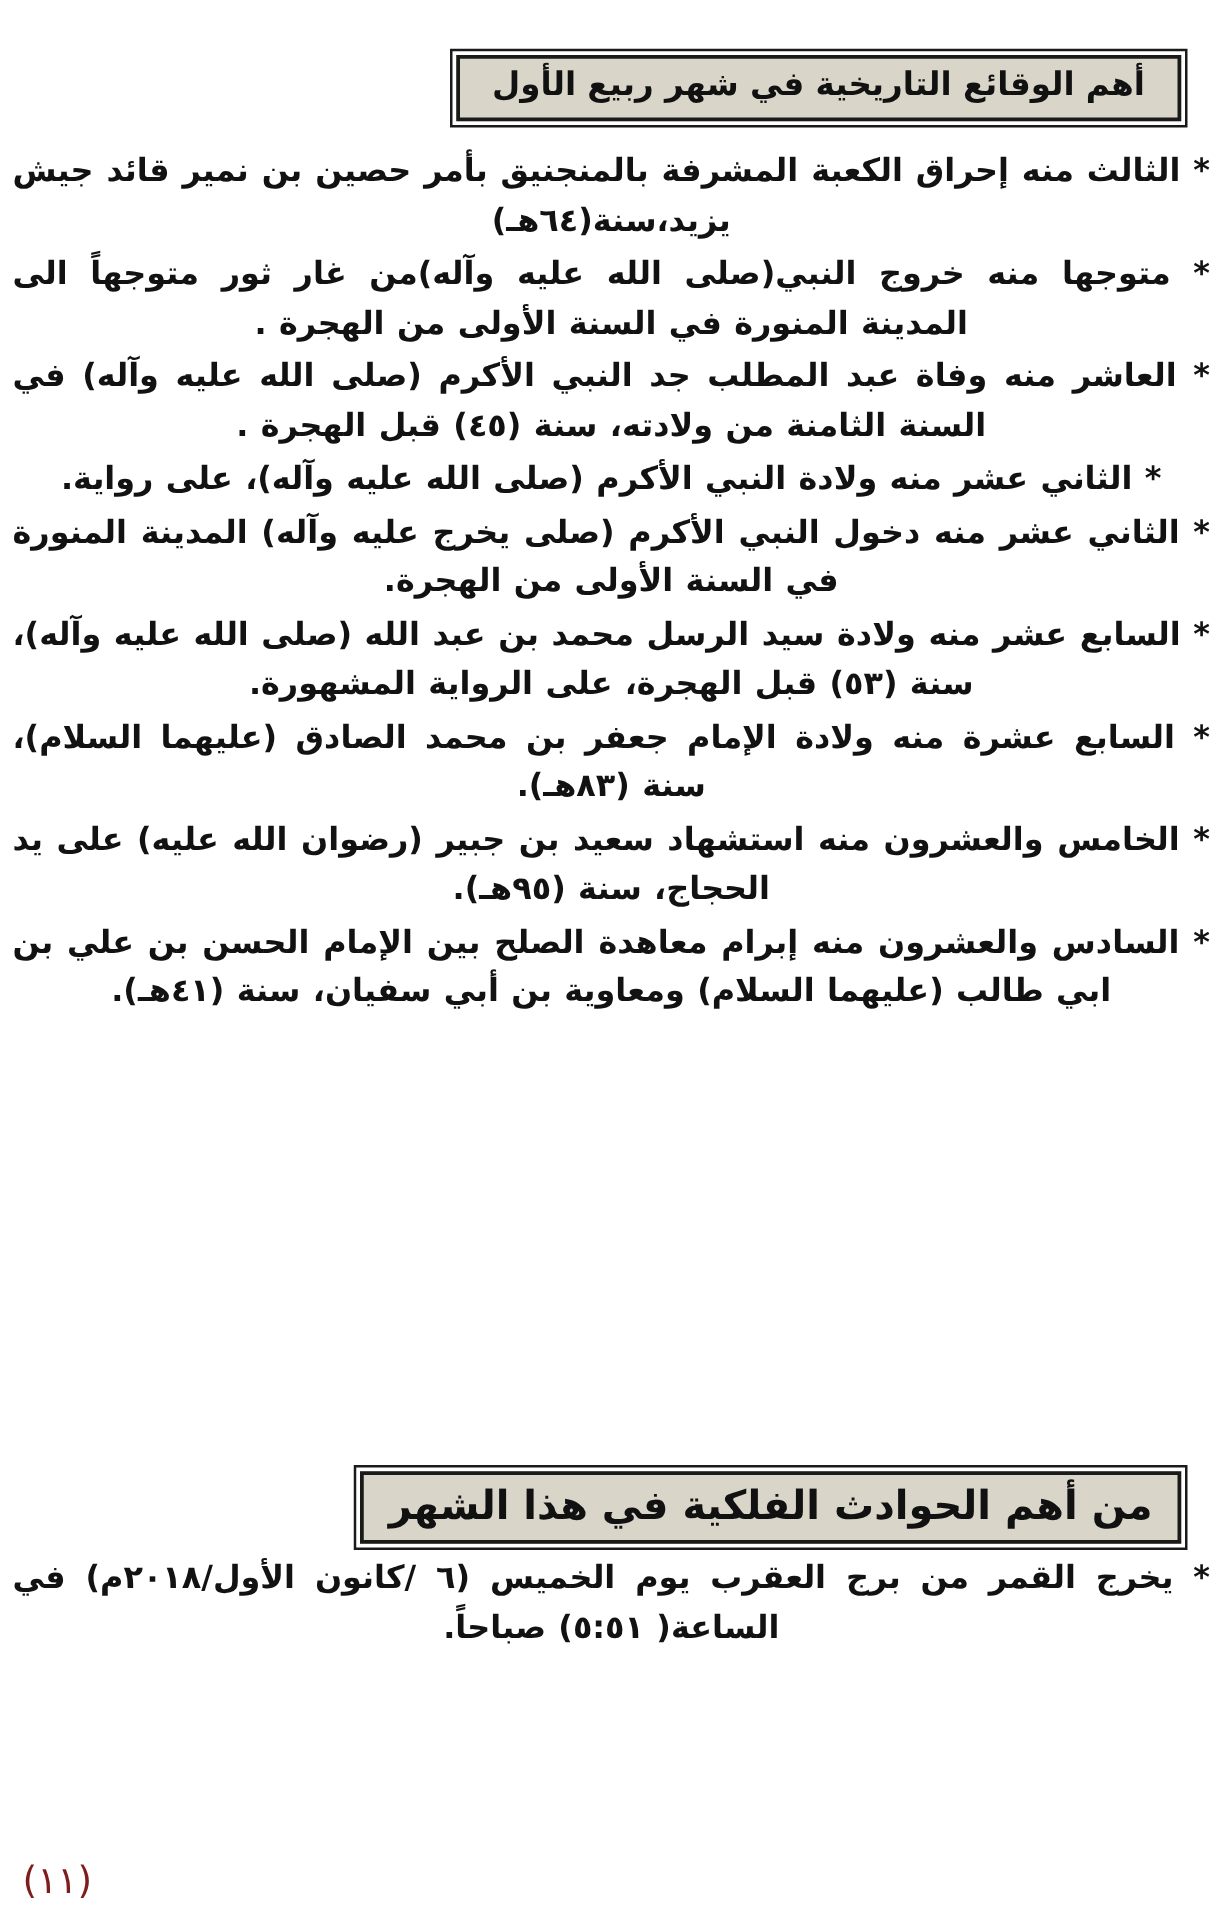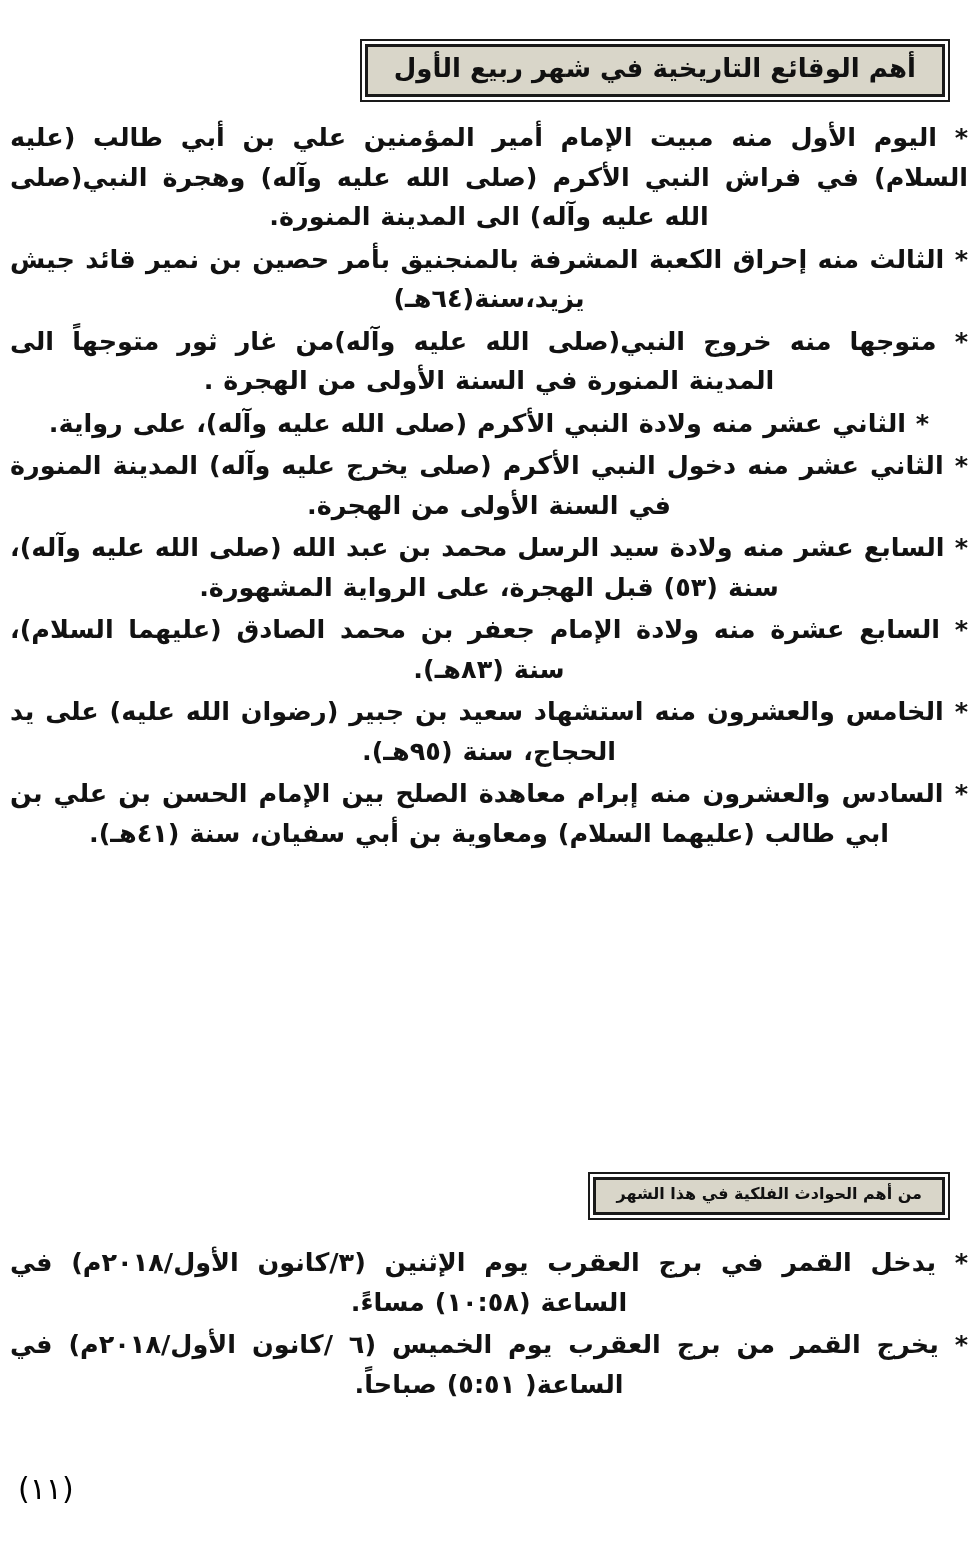--- a/index.html
+++ b/index.html
@@ -39,21 +39,21 @@
     padding: 5px 26px 9px 26px;
     text-align: center;
     font-weight: bold;
     font-size: 26px;
     line-height: 1.25;
     color: #111111;
     white-space: nowrap;
     letter-spacing: 0.5px;
   }
   .heading-box.secondary {
-    font-size: 16px;
+    font-size: 32px;
     padding: 4px 20px 8px 20px;
   }
 
   #heading-1-wrap {
     position: absolute;
     top: 44px;
     right: 33px;
   }
   #heading-2-wrap {
     position: absolute;
@@ -87,52 +87,51 @@
     color: #121212;
     margin: 0 0 3px 0;
     padding: 0;
     word-spacing: 1px;
   }
 
   
   #page-number {
     position: absolute;
     left: 18px;
-    bottom: 38px;
+    bottom: 22px;
     font-size: 30px;
     font-weight: normal;
-    color: #000000;
+    color: #7f1d1d;
     direction: rtl;
   }
 </style>
 </head>
 <body>
 
 <div class="page">
 
   <div id="heading-1-wrap" class="heading-wrap">
     <div class="heading-box">أهم الوقائع التاريخية في شهر ربيع الأول</div>
   </div>
 
   <div class="body-block">
-    <p class="entry">* اليوم الأول منه مبيت الإمام أمير المؤمنين علي بن أبي طالب (عليه السلام) في فراش النبي الأكرم (صلى الله عليه وآله) وهجرة النبي(صلى الله عليه وآله) الى المدينة المنورة.</p>
     <p class="entry">* الثالث منه إحراق الكعبة المشرفة بالمنجنيق بأمر حصين بن نمير قائد جيش يزيد،سنة(٦٤هـ)</p>
     <p class="entry">* متوجها منه خروج النبي(صلى الله عليه وآله)من غار ثور متوجهاً الى المدينة المنورة في السنة الأولى من الهجرة .</p>
+    <p class="entry">* العاشر منه وفاة عبد المطلب جد النبي الأكرم (صلى الله عليه وآله) في السنة الثامنة من ولادته، سنة (٤٥) قبل الهجرة .</p>
     <p class="entry">* الثاني عشر منه ولادة النبي الأكرم (صلى الله عليه وآله)، على رواية.</p>
     <p class="entry">* الثاني عشر منه دخول النبي الأكرم (صلى يخرج عليه وآله) المدينة المنورة في السنة الأولى من الهجرة.</p>
     <p class="entry">* السابع عشر منه ولادة سيد الرسل محمد بن عبد الله (صلى الله عليه وآله)، سنة (٥٣) قبل الهجرة، على الرواية المشهورة.</p>
     <p class="entry">* السابع عشرة منه ولادة الإمام جعفر بن محمد الصادق (عليهما السلام)، سنة (٨٣هـ).</p>
     <p class="entry">* الخامس والعشرون منه استشهاد سعيد بن جبير (رضوان الله عليه) على يد الحجاج، سنة (٩٥هـ).</p>
     <p class="entry">* السادس والعشرون منه إبرام معاهدة الصلح بين الإمام الحسن بن علي بن ابي طالب (عليهما السلام) ومعاوية بن أبي سفيان، سنة (٤١هـ).</p>
   </div>
 
   <div id="heading-2-wrap" class="heading-wrap">
     <div class="heading-box secondary">من أهم الحوادث الفلكية في هذا الشهر</div>
   </div>
 
   <div class="astro-block">
-    <p class="entry">* يدخل القمر في برج العقرب يوم الإثنين (٣/كانون الأول/٢٠١٨م) في الساعة (١٠:٥٨) مساءً.</p>
     <p class="entry">* يخرج القمر من برج العقرب يوم  الخميس (٦ /كانون الأول/٢٠١٨م) في الساعة( ٥:٥١) صباحاً.</p>
   </div>
 
   <div id="page-number">(١١)</div>
 
 </div>
 
 </body></html>

